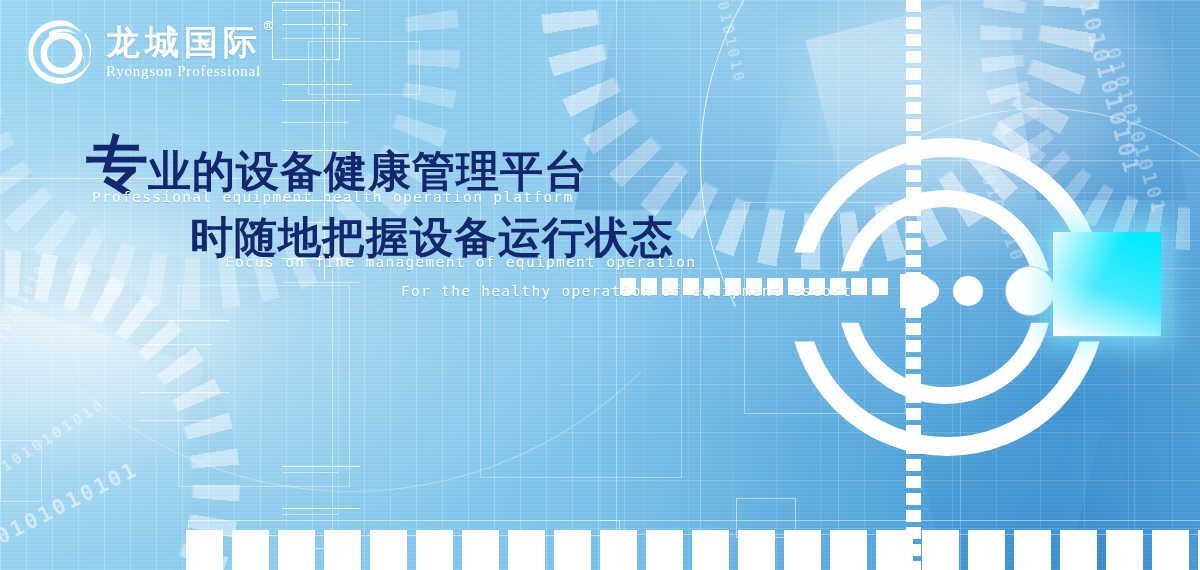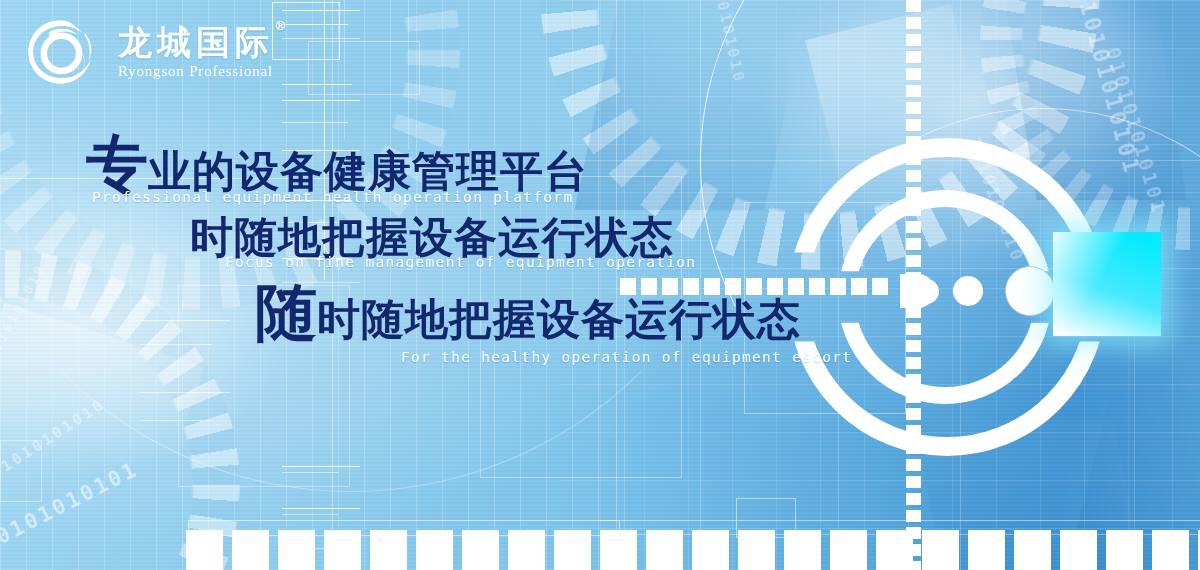--- a/index.html
+++ b/index.html
@@ -144,21 +144,21 @@
   .bump{position:absolute;left:900px;top:274px;width:35px;height:34px;background:#fff;border-radius:0 18px 18px 0;}
 
   
   .film{
     position:absolute;left:186px;bottom:0;right:0;height:40px;
     display:flex;gap:9px;align-items:flex-end;
   }
   .film span{flex:0 0 37px;height:40px;background:#fff;display:block;}
 
   
-  .logo{position:absolute;left:24px;top:16px;display:flex;align-items:center;gap:22px;}
+  .logo{position:absolute;left:24px;top:16px;display:flex;align-items:center;gap:10px;}
   .logo-mark{width:72px;height:72px;flex:0 0 72px;}
   .logo-text{display:flex;flex-direction:column;line-height:1;}
   .logo-cn{
     color:#fff;font-size:34px;font-weight:700;letter-spacing:5px;
     font-family:"DejaVu Sans","Liberation Sans",sans-serif;
     position:relative;text-shadow:0 1px 2px rgba(40,110,160,.25);
   }
   .logo-reg{font-size:13px;vertical-align:super;position:relative;top:-12px;letter-spacing:0;}
   .logo-en{
     color:#fff;font-size:15px;letter-spacing:.8px;margin-top:5px;
@@ -411,21 +411,20 @@
       <div class="hl-cn"><span class="lead">专</span><span>业的设备健康管理平台</span></div>
       <div class="hl-en">Professional equipment health operation platform</div>
     </div>
 
     <div class="hl l2">
       <div class="hl-cn">时随地把握设备运行状态</div>
       <div class="hl-en">Focus on fine management of equipment operation</div>
     </div>
 
     <div class="hl l3">
-      <div class="hl-cn"><span class="lead">随</span><span>时随地把握设备运行状态</span></div>
     </div>
 
     <div class="hl l4">
       <div class="hl-en">For the healthy operation of equipment escort</div>
     </div>
 
   </div>
 
 </div>
 

